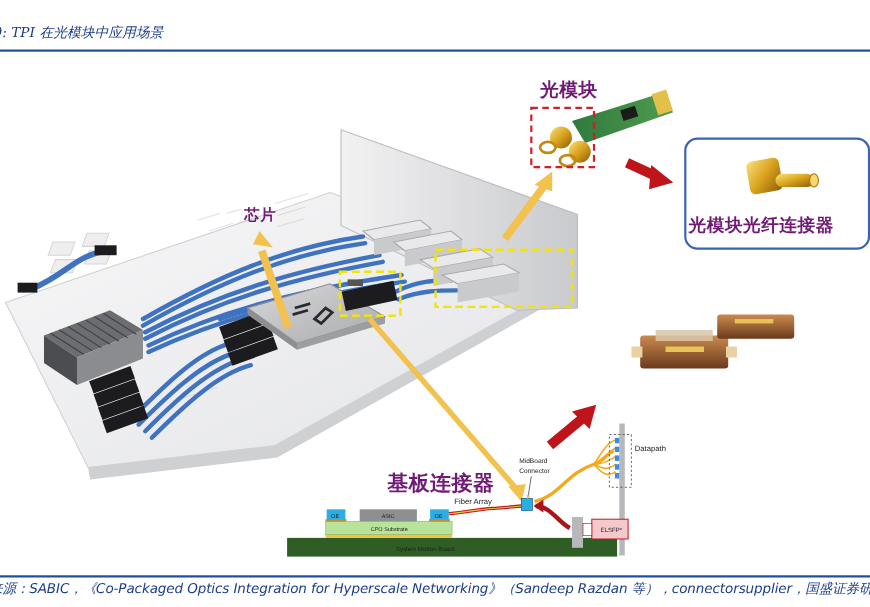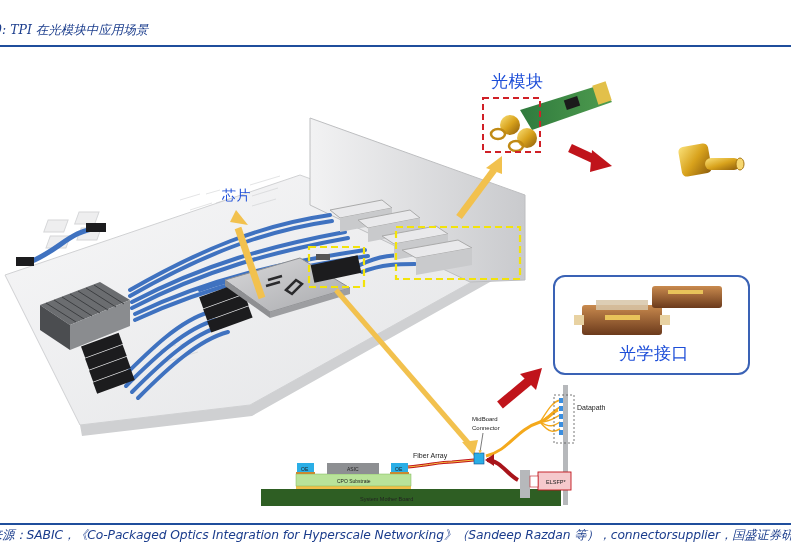--- a/index.html
+++ b/index.html
@@ -6,21 +6,21 @@
   body { width: 791px; height: 552px; position: relative; overflow: hidden;
          font-family: "DejaVu Sans", sans-serif; }
   .caption { position: absolute; left: -6px; top: 22px; font-size: 12.5px; color: #1a3c8c;
              font-style: italic; font-family: "DejaVu Serif", serif; white-space: nowrap; }
   .rule { position: absolute; left: 0; width: 791px; height: 2px; background: #1f4e9c; }
   .rule.top { top: 45px; }
   .rule.bottom { top: 523px; height: 1.5px; }
   .source { position: absolute; left: -10px; top: 527px; font-size: 12.3px; color: #1a3c8c;
             font-style: italic; font-family: "DejaVu Sans", sans-serif; white-space: nowrap; letter-spacing: -0.1px; }
   .stage { position: absolute; left: 0; top: 50px; width: 791px; height: 470px; }
-  .lbl { position: absolute; font-weight: normal; color: #1d4ed8; font-family: "DejaVu Sans", sans-serif;
+  .lbl { position: absolute; font-weight: bold; color: #701a75; font-family: "DejaVu Sans", sans-serif;
          white-space: nowrap; letter-spacing: 0.5px; }
   .card { position: absolute; border: 2px solid #3a62b5; border-radius: 12px; background: #ffffff; }
   .small-txt { font-family: "Liberation Sans", sans-serif; fill: #222; }
 </style>
 </head>
 <body>
 
 <div class="caption">0:  TPI 在光模块中应用场景</div>
 <div class="rule top"></div>
 
@@ -255,20 +255,21 @@
       <rect x="520" y="420" width="10" height="28" fill="#b6b8bb"></rect>
       <rect x="538" y="422" width="33" height="18" fill="#f5c9cc" stroke="#c0141b" stroke-width="0.9"></rect>
       <rect x="530" y="426" width="8" height="11" fill="#ffffff" stroke="#c0141b" stroke-width="0.6"></rect>
       <text class="small-txt" x="546" y="434" font-size="5.5">ELSFP*</text>
     </g>
   </svg>
 
   
   <div class="lbl" style="left:491px; top:20px; font-size:17px;">光模块</div>
   <div class="lbl" style="left:222px; top:137px; font-size:14px;">芯片</div>
-
-  <div class="card" style="left: 553px; top: 225px; width: 193px; height: 96px; z-index: 0; background: transparent;">
-    <div class="lbl" style="left:64px; top:65px; font-size:17px;">光学接口</div>
+  <div class="lbl" style="left:352px; top:376px; font-size:19px;">基板连接器</div>
+
+  <div class="card" style="left: 622px; top: 75px; width: 165px; height: 98px; z-index: 0; background: transparent;">
+    <div class="lbl" style="left:2px; top:68px; font-size:16px;">光模块光纤连接器</div>
   </div>
 </div>
 
 <div class="rule bottom"></div>
 <div class="source">来源：SABIC，《Co-Packaged Optics Integration for Hyperscale Networking》（Sandeep Razdan 等），connectorsupplier，国盛证券研究所</div>
 
 </body></html>

